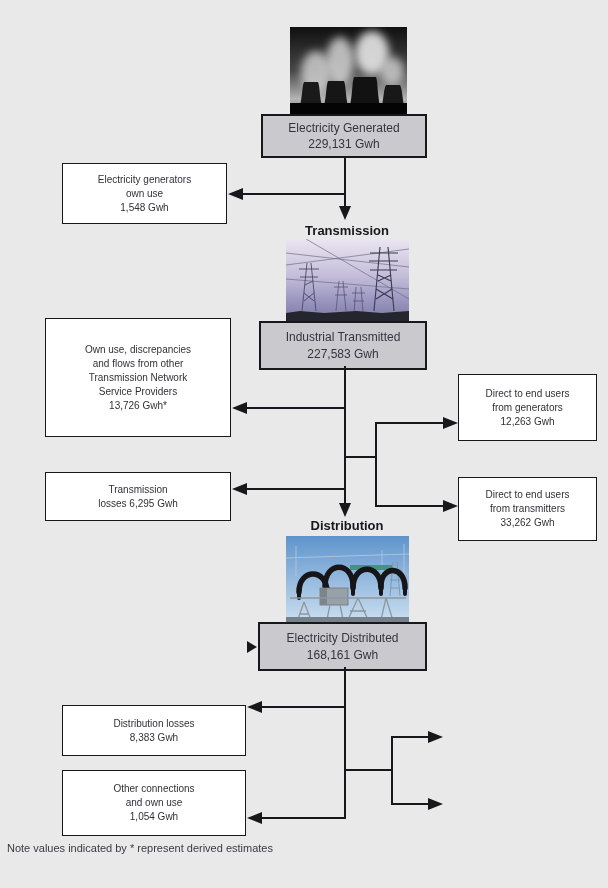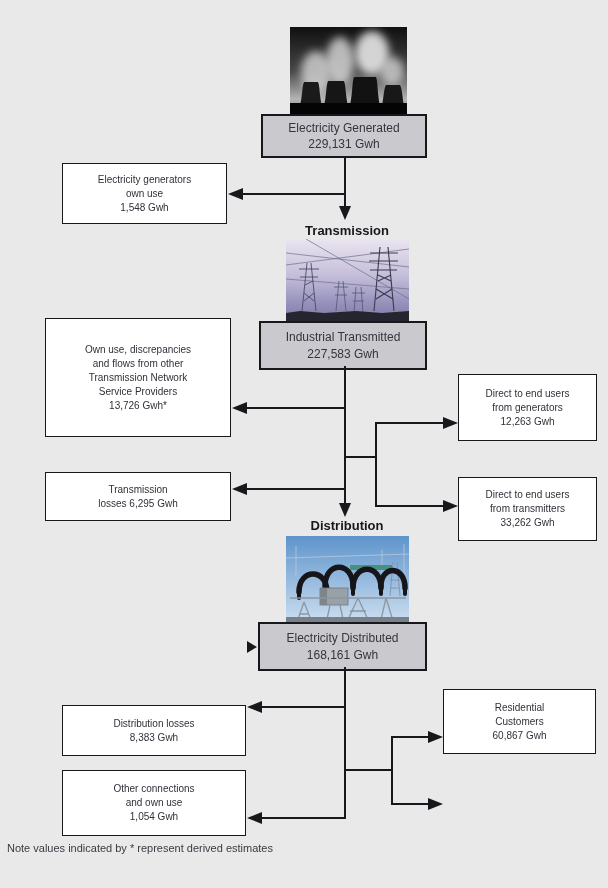--- a/index.html
+++ b/index.html
@@ -196,25 +196,20 @@
     <span>Distribution losses</span>
     <span>8,383 Gwh</span>
   </div>
 
   <div class="flow-box" style="left:62px;top:770px;width:182px;height:64px">
     <span>Other connections</span>
     <span>and own use</span>
     <span>1,054 Gwh</span>
   </div>
 
-  <div class="flow-box" style="left:443px;top:689px;width:151px;height:63px">
-    <span>Residential</span>
-    <span>Customers</span>
-    <span>60,867 Gwh</span>
-  </div>
 
 
   <div class="ar ar-rs" style="left:247px;top:641px"></div>
   <div class="ln" style="left:344px;top:667px;width:2px;height:152px"></div>
   <div class="ln" style="left:261px;top:706px;width:84px;height:2px"></div>
   <div class="ar ar-l" style="left:247px;top:701px"></div>
   <div class="ln" style="left:261px;top:817px;width:84px;height:2px"></div>
   <div class="ar ar-l" style="left:247px;top:812px"></div>
   <div class="ln" style="left:345px;top:769px;width:48px;height:2px"></div>
   <div class="ln" style="left:391px;top:736px;width:2px;height:69px"></div>

